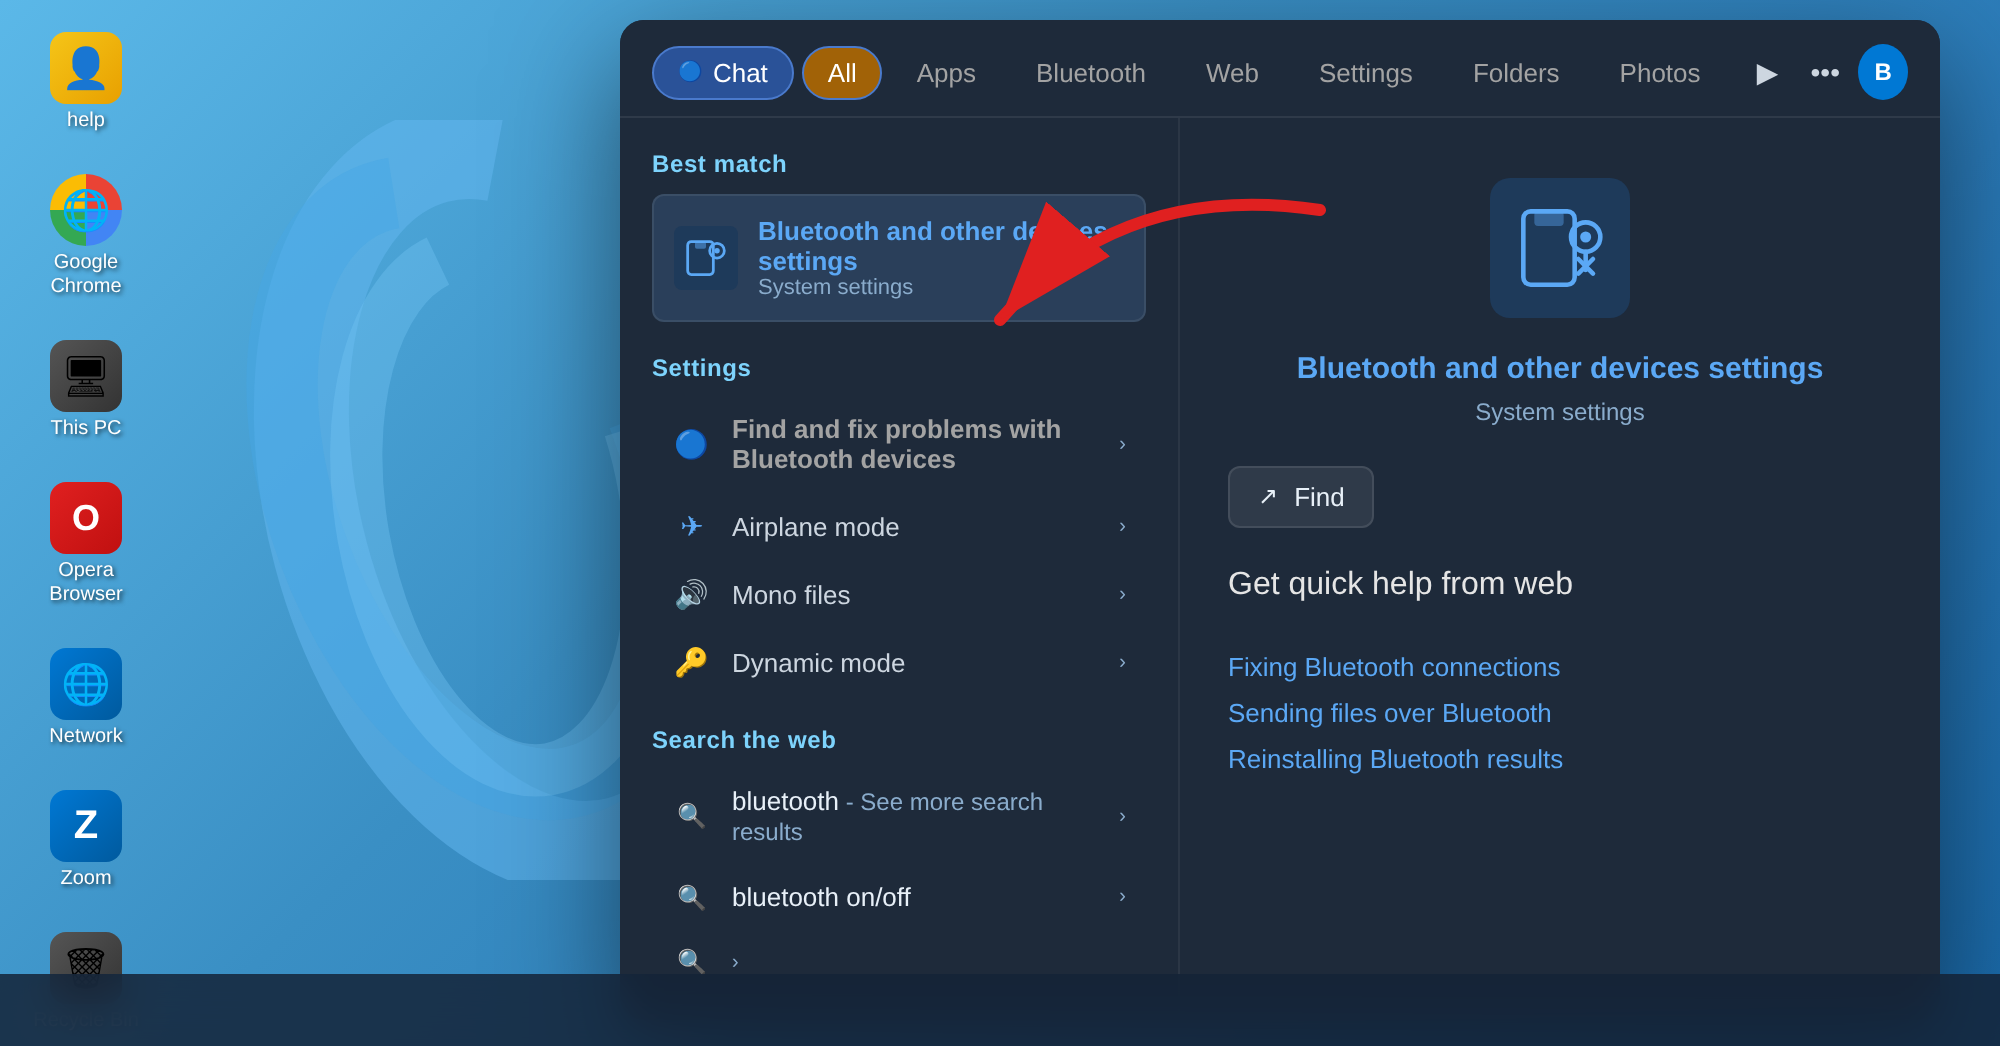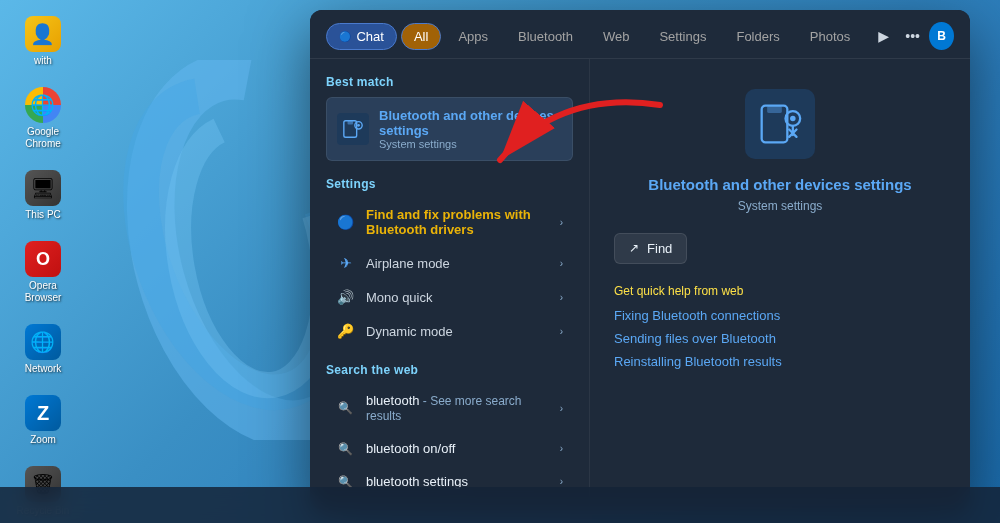--- a/index.html
+++ b/index.html
@@ -213,21 +213,21 @@
       color: #cdd6e0;
       font-size: 13px;
     }
     .settings-item .item-icon {
       width: 20px;
       text-align: center;
       font-size: 14px;
       color: #5ba8f5;
     }
     .settings-item .item-label { flex: 1; }
-    .settings-item .item-label strong { color: #eab308; font-weight: 600; }
+    .settings-item .item-label strong { color: #a3a3a3; font-weight: 600; }
     .settings-item .chevron {
       font-size: 10px;
       color: #8aaccc;
     }
 
     
     .web-item {
       display: flex;
       align-items: center;
       gap: 10px;
@@ -299,24 +299,24 @@
       border-radius: 6px;
       cursor: pointer;
       color: #e8f0f8;
       font-size: 13px;
       margin-bottom: 20px;
       align-self: flex-start;
       border: 1px solid rgba(255,255,255,0.1);
     }
 
     .quick-help-title {
-      font-size: 12px;
-      color: #fde047;
+      font-size: 16px;
+      color: #e5e5e5;
       align-self: flex-start;
-      margin-bottom: 10px;
+      margin-bottom: 24px;
     }
     .quick-help-link {
       font-size: 13px;
       color: #5ba8f5;
       cursor: pointer;
       align-self: flex-start;
       margin-bottom: 8px;
       text-decoration: none;
     }
 
@@ -353,21 +353,21 @@
 </head>
 <body>
 
 <div class="desktop">
 
   <div class="desktop-icons">
 
     <div style="display:flex;flex-direction:column;gap:8px;">
       <div class="icon-item">
         <div class="icon-img icon-yellow">👤</div>
-        <span class="icon-label">with</span>
+        <span class="icon-label">help</span>
       </div>
       <div class="icon-item">
         <div class="icon-img" style="background:conic-gradient(#ea4335 0deg 90deg,#4285f4 90deg 180deg,#34a853 180deg 270deg,#fbbc04 270deg 360deg);border-radius:50%;">🌐</div>
         <span class="icon-label">Google Chrome</span>
       </div>
       <div class="icon-item">
         <div class="icon-img icon-gray">🖥</div>
         <span class="icon-label">This PC</span>
       </div>
       <div class="icon-item">
@@ -451,32 +451,32 @@
             <div class="subtitle">System settings</div>
           </div>
         </div>
 
         <div class="section-title">Settings</div>
         <div class="settings-list">
           <div class="settings-item">
             <div class="item-icon">🔵</div>
             <div class="item-label">
               <div><strong>Find and fix problems with</strong></div>
-              <div><strong>Bluetooth drivers</strong></div>
+              <div><strong>Bluetooth devices</strong></div>
             </div>
             <span class="chevron">›</span>
           </div>
           <div class="settings-item">
             <div class="item-icon">✈</div>
             <span class="item-label">Airplane mode</span>
             <span class="chevron">›</span>
           </div>
           <div class="settings-item">
             <div class="item-icon">🔊</div>
-            <span class="item-label">Mono quick</span>
+            <span class="item-label">Mono files</span>
             <span class="chevron">›</span>
           </div>
           <div class="settings-item">
             <div class="item-icon">🔑</div>
             <span class="item-label">Dynamic mode</span>
             <span class="chevron">›</span>
           </div>
         </div>
 
         <div class="section-title">Search the web</div>
@@ -490,23 +490,20 @@
           </div>
           <div class="web-item">
             <div class="search-icon">🔍</div>
             <div class="link-text">
               <span class="query">bluetooth on/off</span>
             </div>
             <span class="chevron">›</span>
           </div>
           <div class="web-item">
             <div class="search-icon">🔍</div>
-            <div class="link-text">
-              <span class="query">bluetooth settings</span>
-            </div>
             <span class="chevron">›</span>
           </div>
         </div>
 
       </div>
 
       <div class="right-panel">
         <div class="detail-icon-area">
           <div class="detail-icon">
             <svg width="44" height="44" viewBox="0 0 48 48" fill="none">

